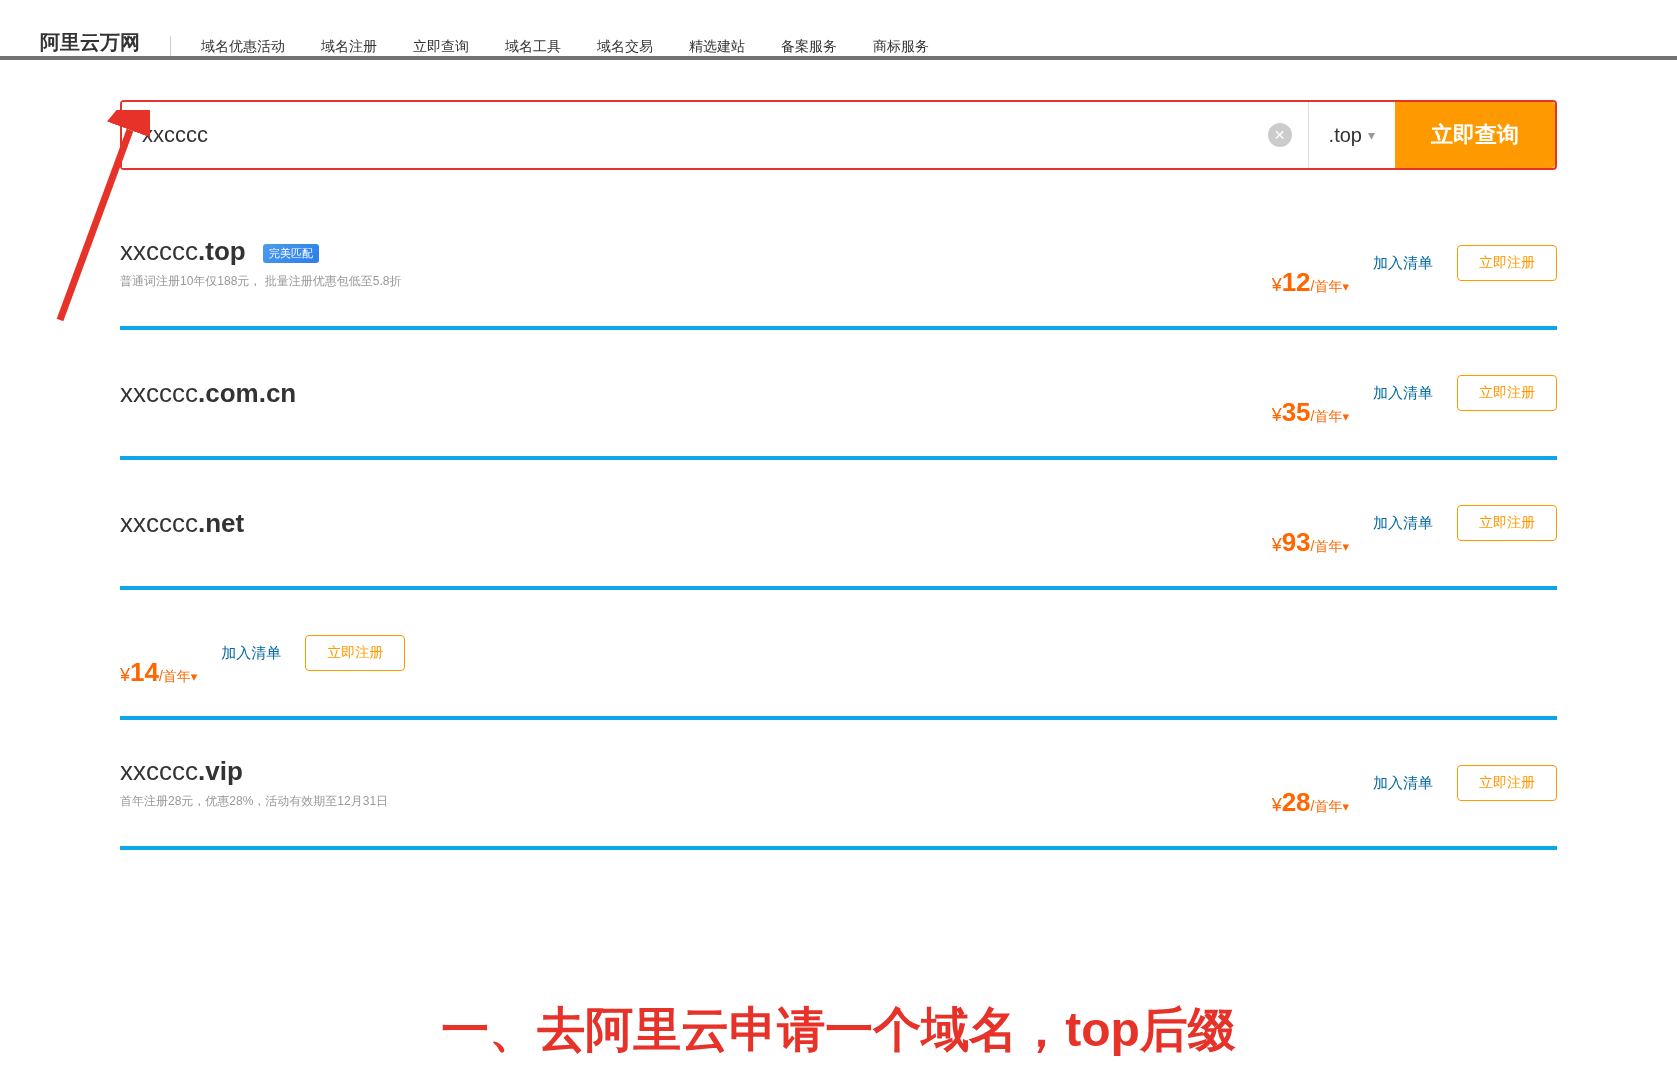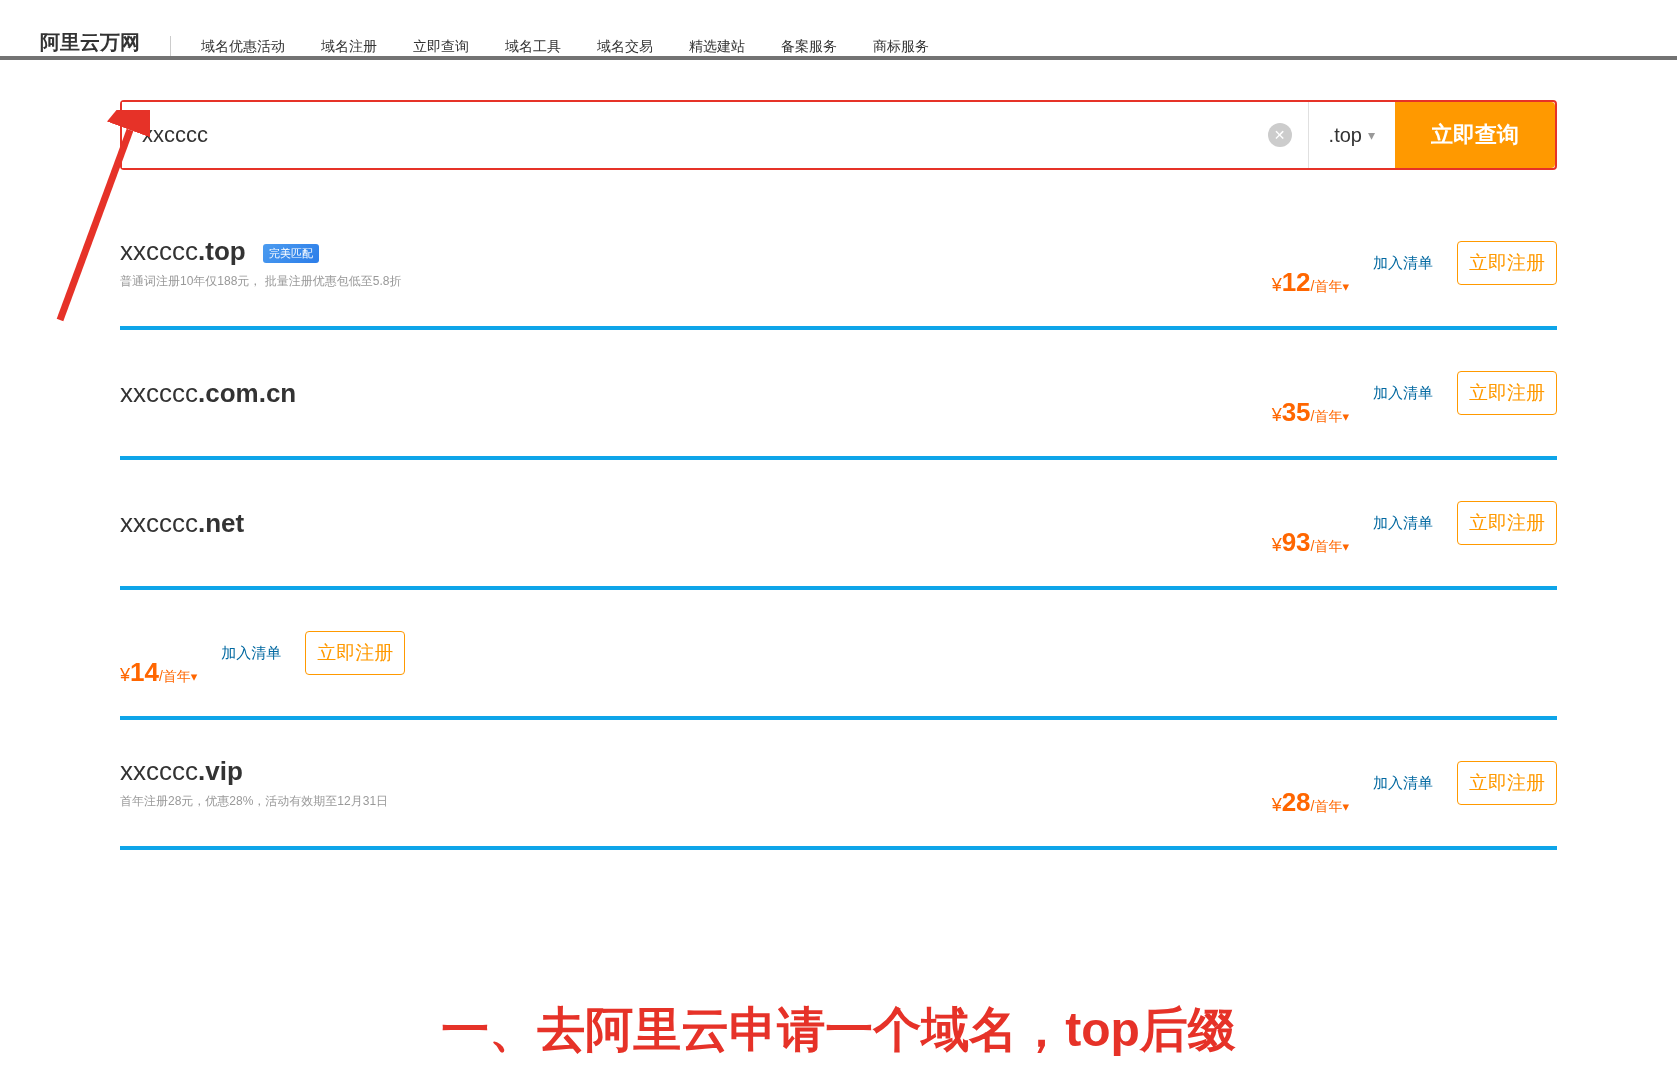--- a/index.html
+++ b/index.html
@@ -176,21 +176,21 @@
     .add-wishlist {
       font-size: 15px;
       color: #0369a1;
       cursor: pointer;
       white-space: nowrap;
     }
     .register-btn {
       border: 1.5px solid #f90;
       background: #fff;
       color: #f90;
-      font-size: 19px;
+      font-size: 14px;
       padding: 8px 8px;
       border-radius: 4px;
       cursor: pointer;
       white-space: nowrap;
       min-width: 100px;
     }
 
     
     .bottom-annotation {
       position: fixed;

